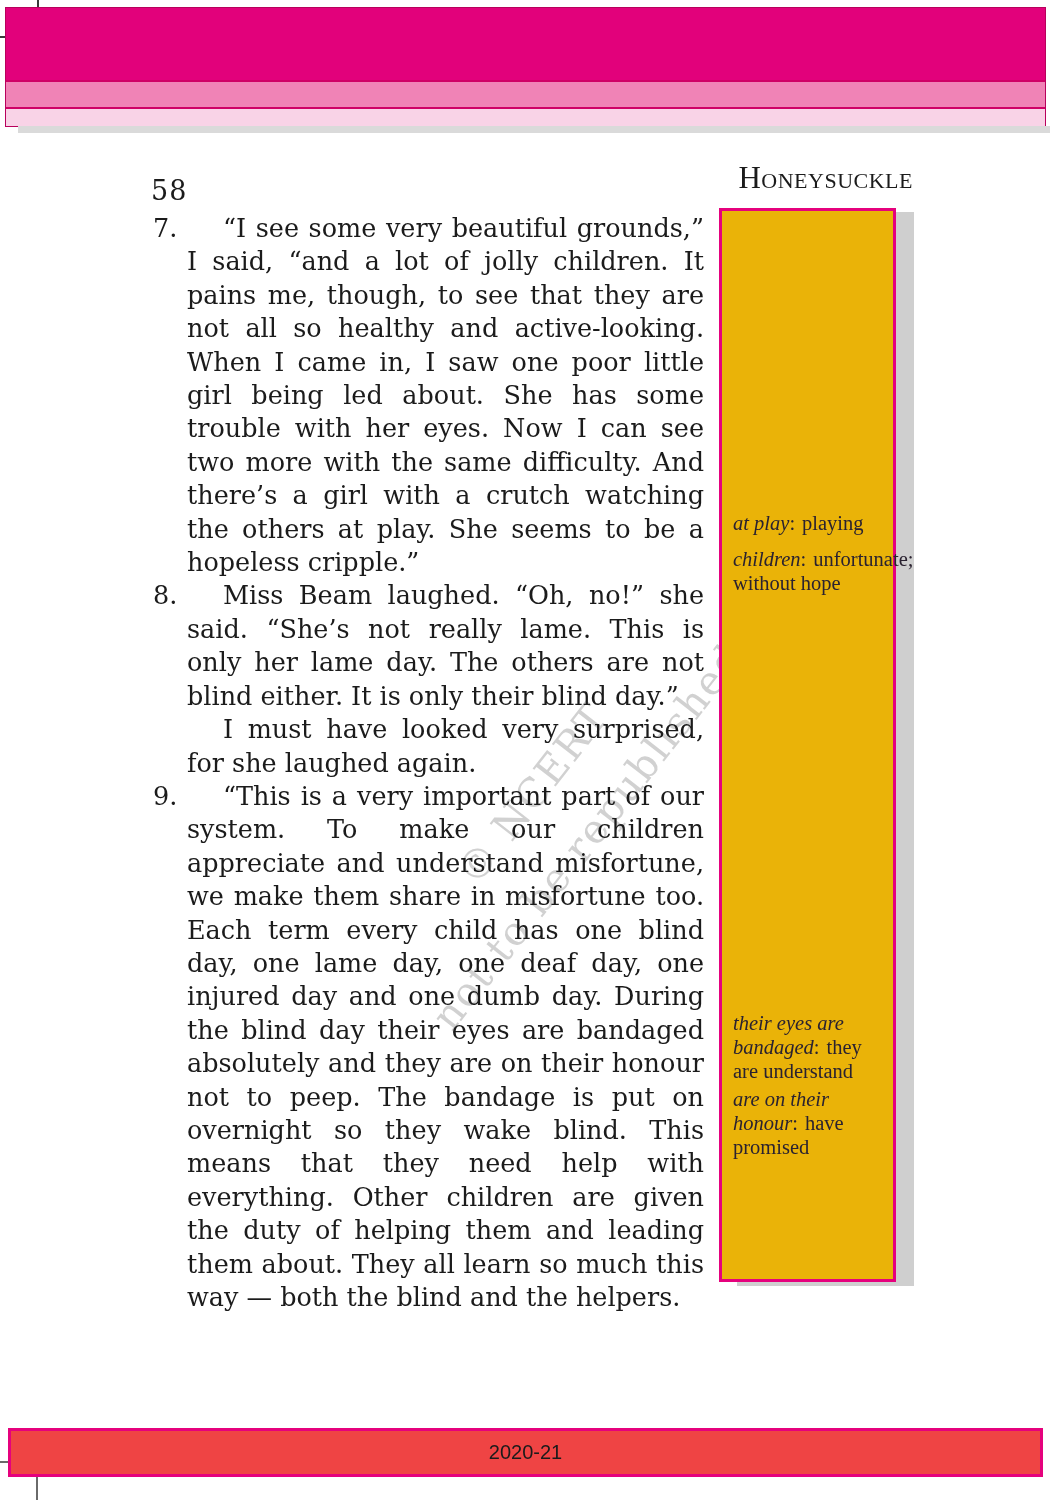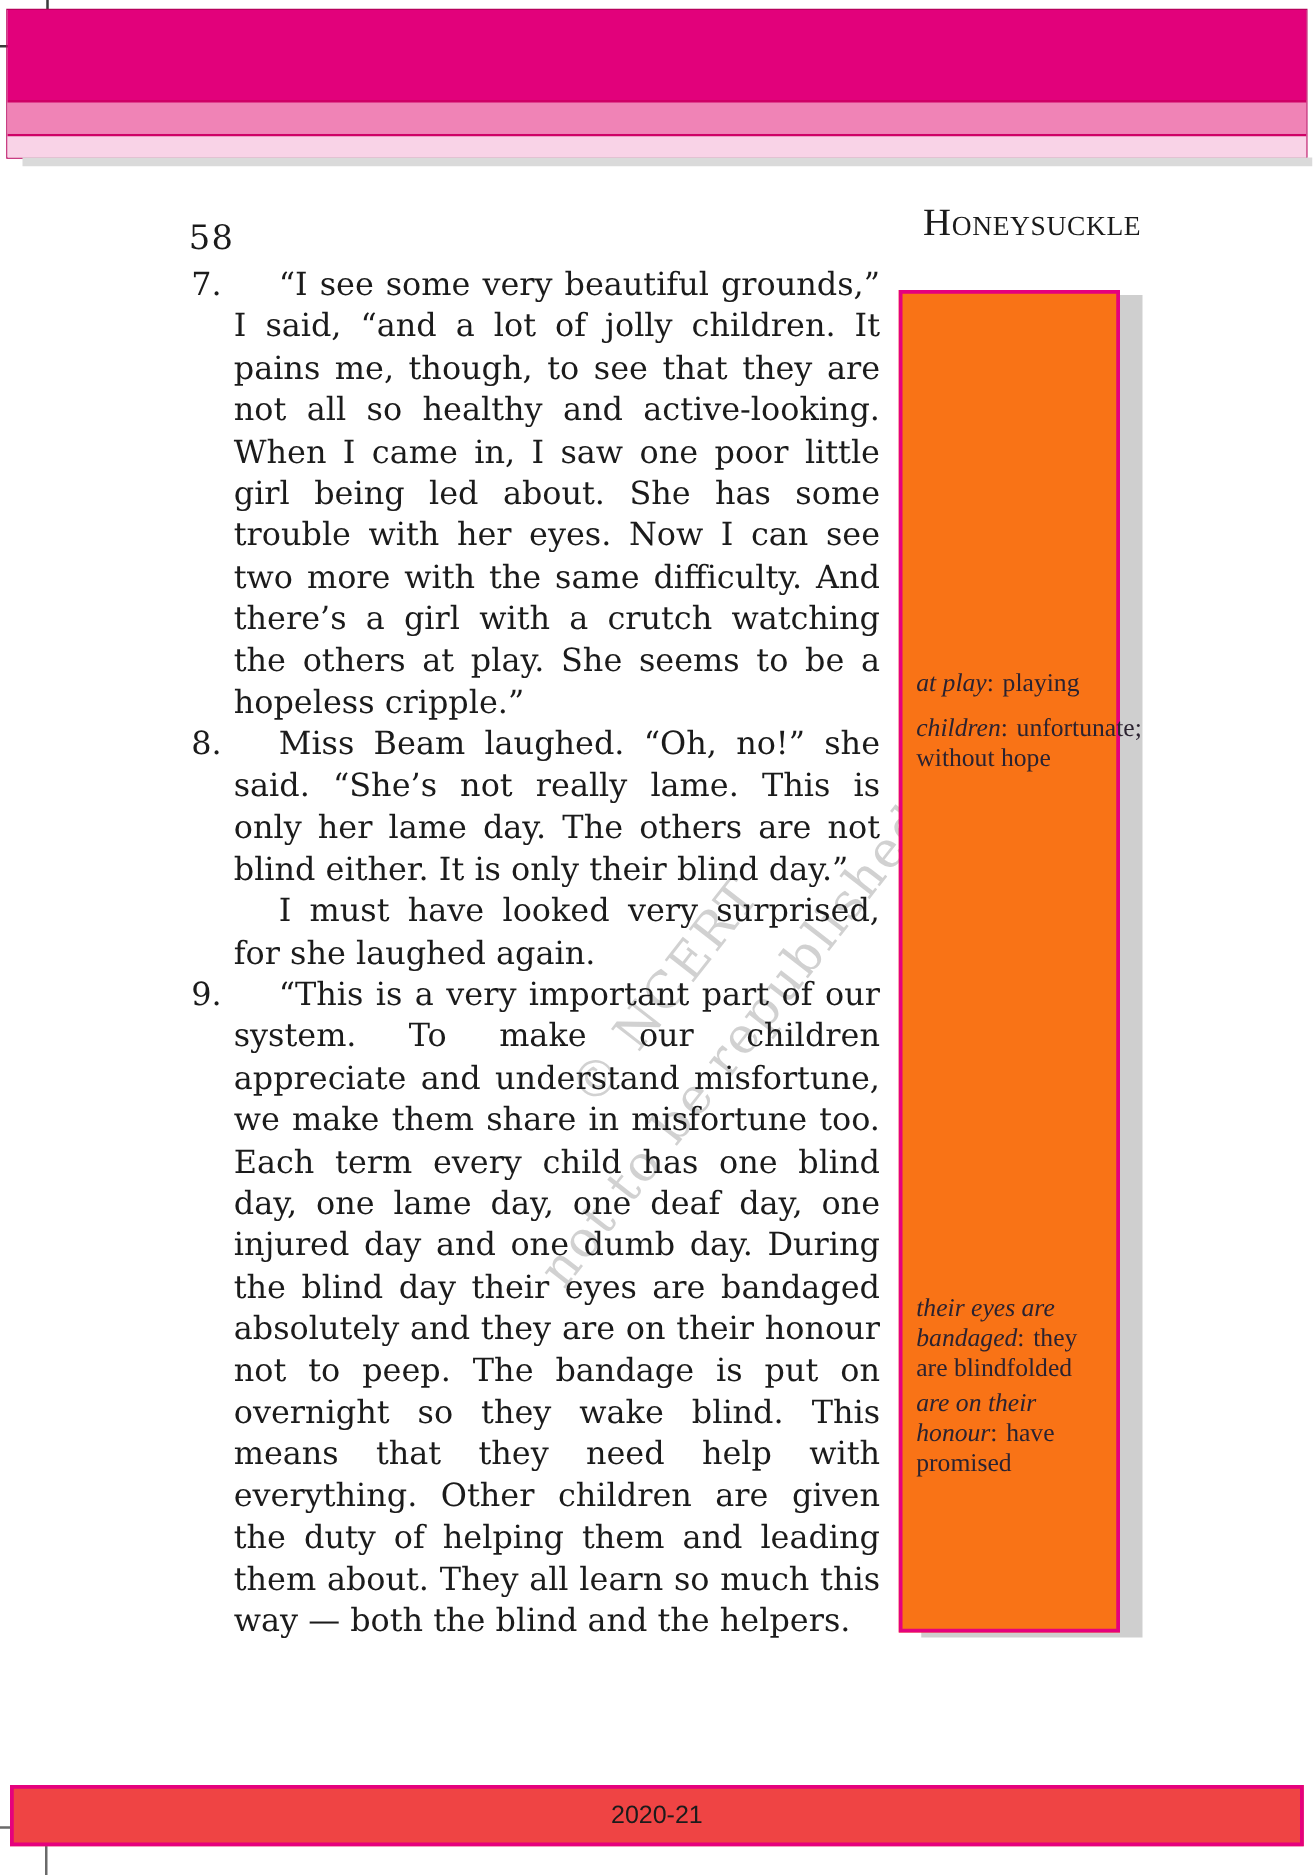--- a/index.html
+++ b/index.html
@@ -54,22 +54,22 @@
     position:absolute;left:150px;top:212px;width:554px;z-index:2;
     font-size:25.5px;line-height:33.4px;text-align:justify;
   }
   .para{position:relative;padding-left:37px;}
   .para-num{position:absolute;left:3px;top:0;}
   .para-body{margin:0;text-indent:36px;}
   .para-cont{margin:0;text-indent:36px;}
 
   
   .sidebar{
-    position:absolute;left:719px;top:232px;width:171px;height:1068px;
-    background:#f97316;border:3px solid #e5017d;
+    position:absolute;left:719px;top:208px;width:171px;height:1068px;
+    background:#eab308;border:3px solid #e5017d;
     box-shadow:18px 4px 0 #cfcfcf;z-index:2;
   }
   .gloss{
     position:absolute;left:11px;right:4px;
     font-family:"Liberation Serif", serif;font-size:20.5px;line-height:24px;
     color:#2a2230;
   }
   .gloss .term{font-style:italic;}
   .gloss .gsep{margin-right:7px;}
   .gloss-1{top:300px;}
@@ -127,21 +127,21 @@
 </div>
 
 <div class="sidebar">
   <div class="gloss gloss-1">
     <span class="term">at play</span><span class="gsep">:</span><span class="def">playing</span>
   </div>
   <div class="gloss gloss-2">
     <span class="term">children</span><span class="gsep">:</span><span class="def">unfortunate; without hope</span>
   </div>
   <div class="gloss gloss-5">
-    <span class="term">their eyes are bandaged</span><span class="gsep">:</span><span class="def">they are blindfolded</span>
+    <span class="term">their eyes are bandaged</span><span class="gsep">:</span><span class="def">they are understand</span>
   </div>
   <div class="gloss gloss-6">
     <span class="term">are on their honour</span><span class="gsep">:</span><span class="def">have promised</span>
   </div>
 </div>
 
 <div class="footer-band">
   <span>2020-21</span>
 </div>
 

